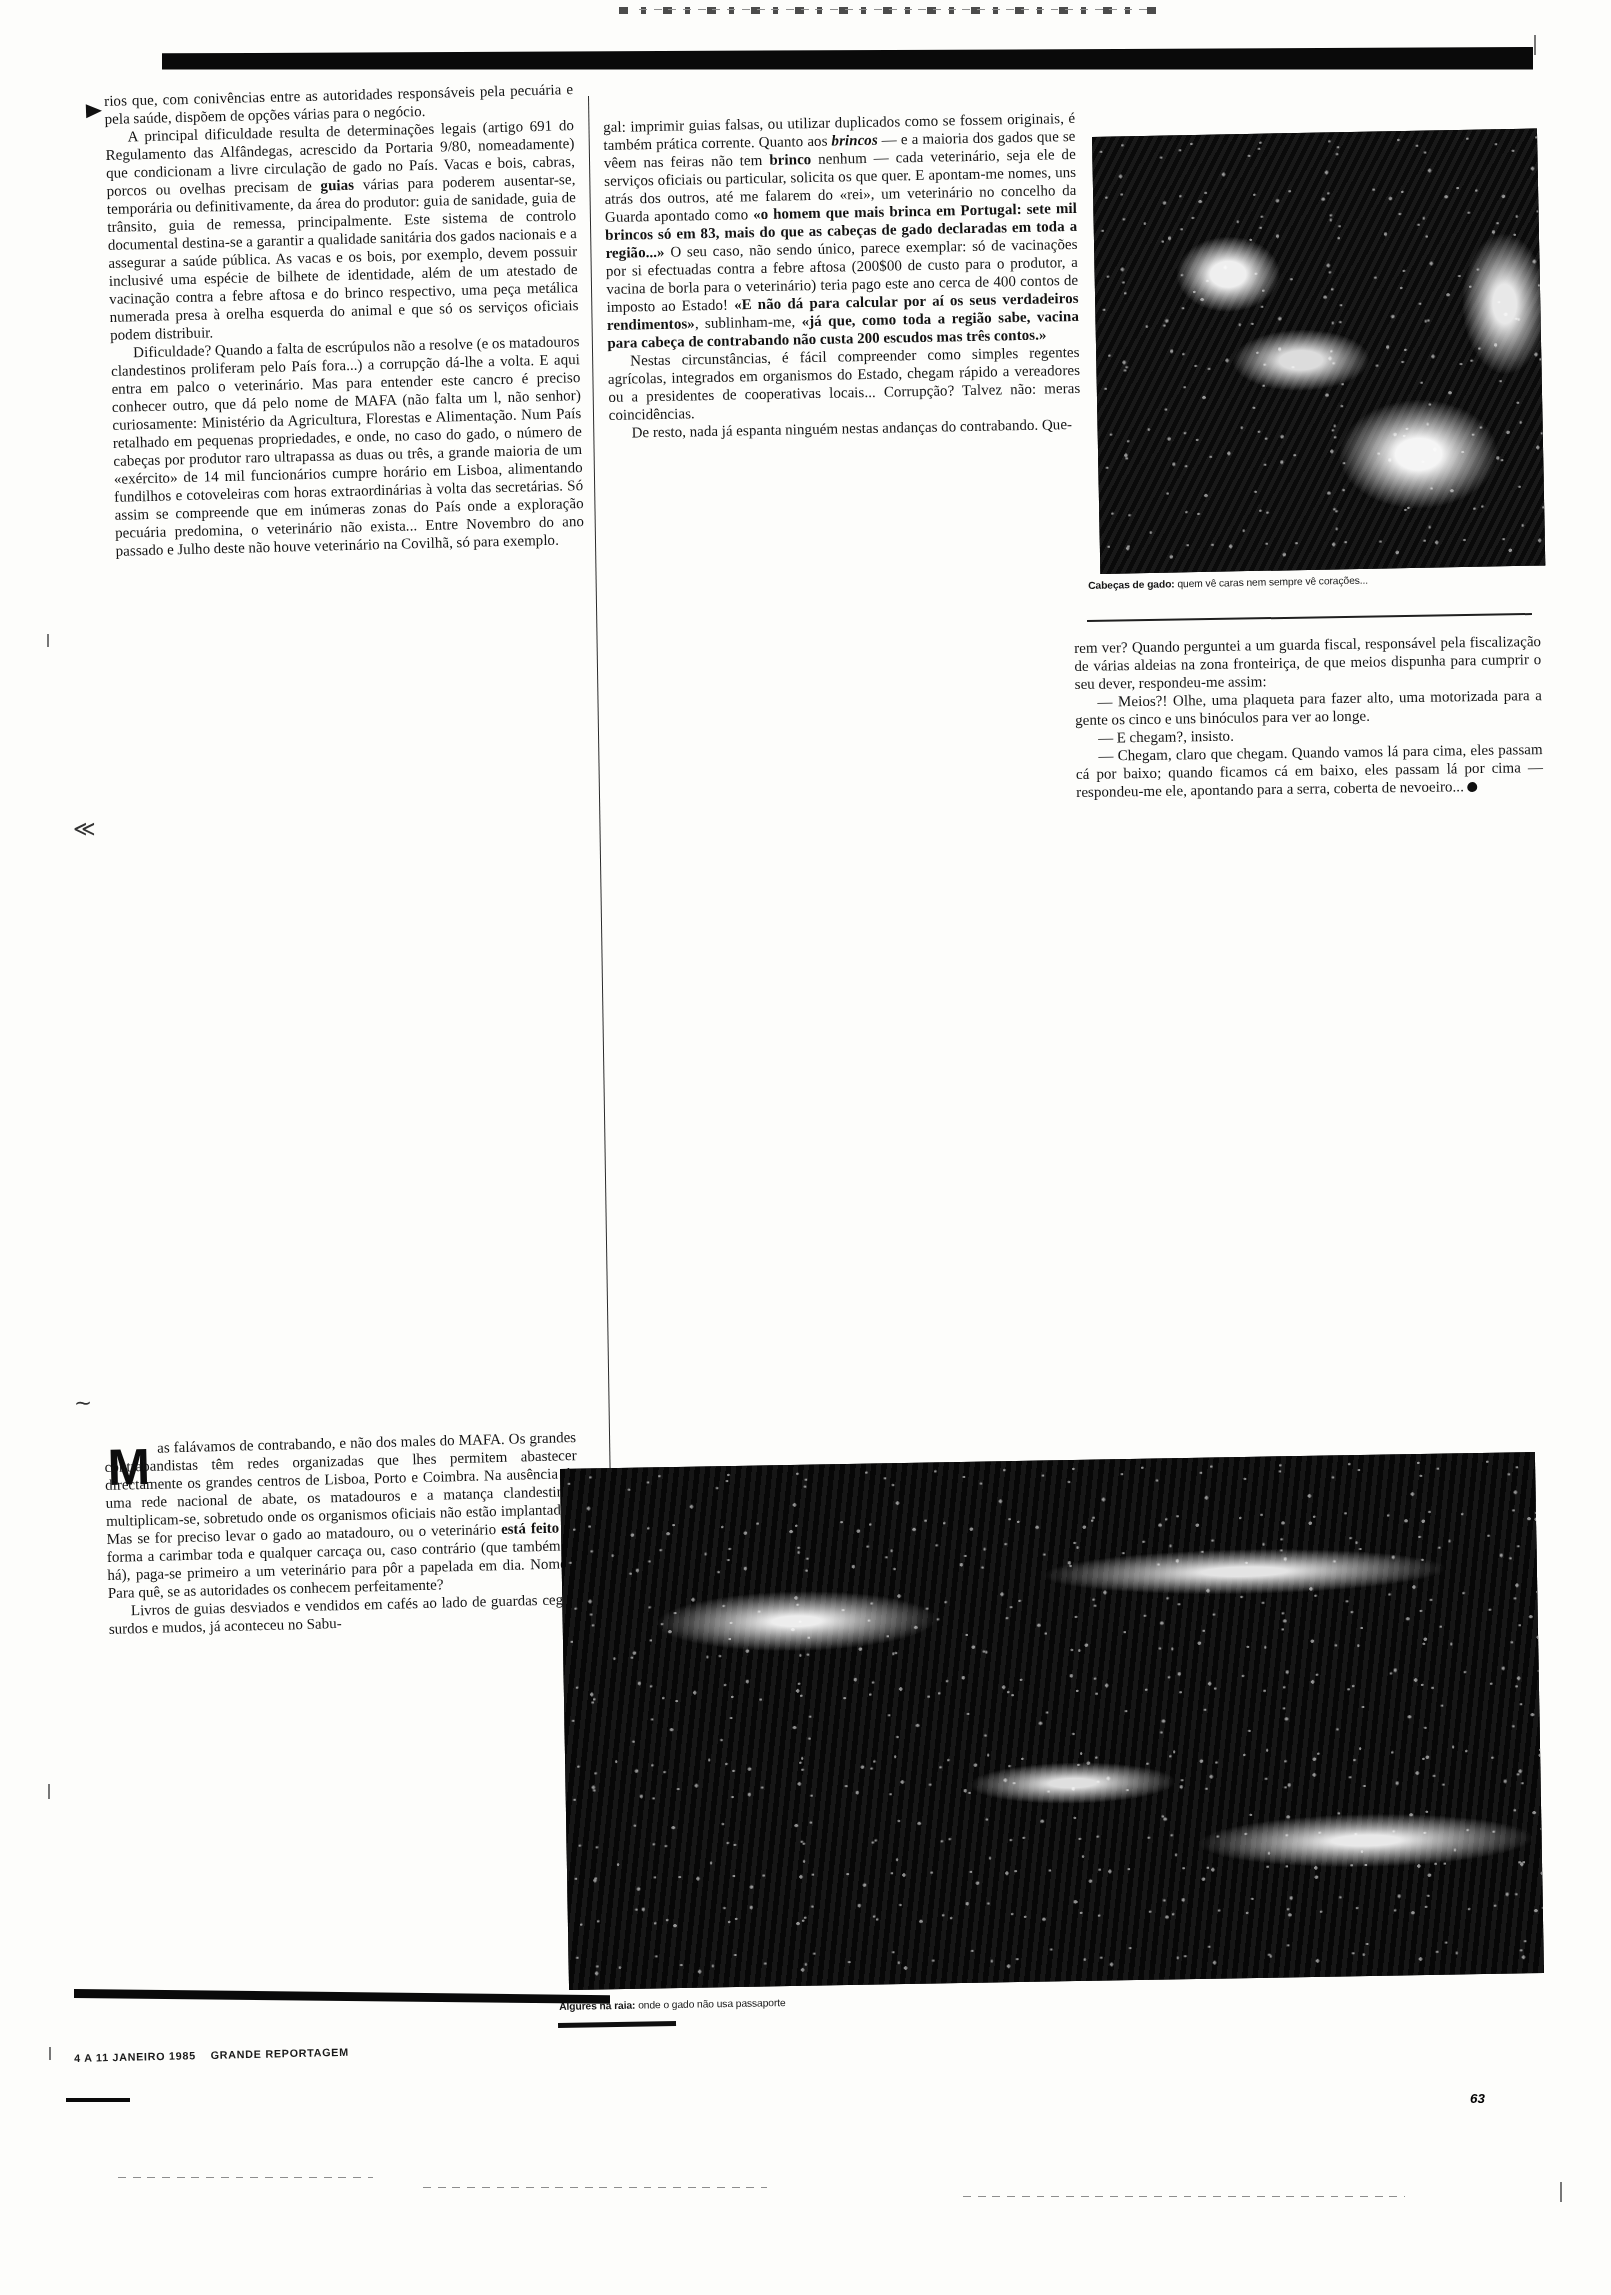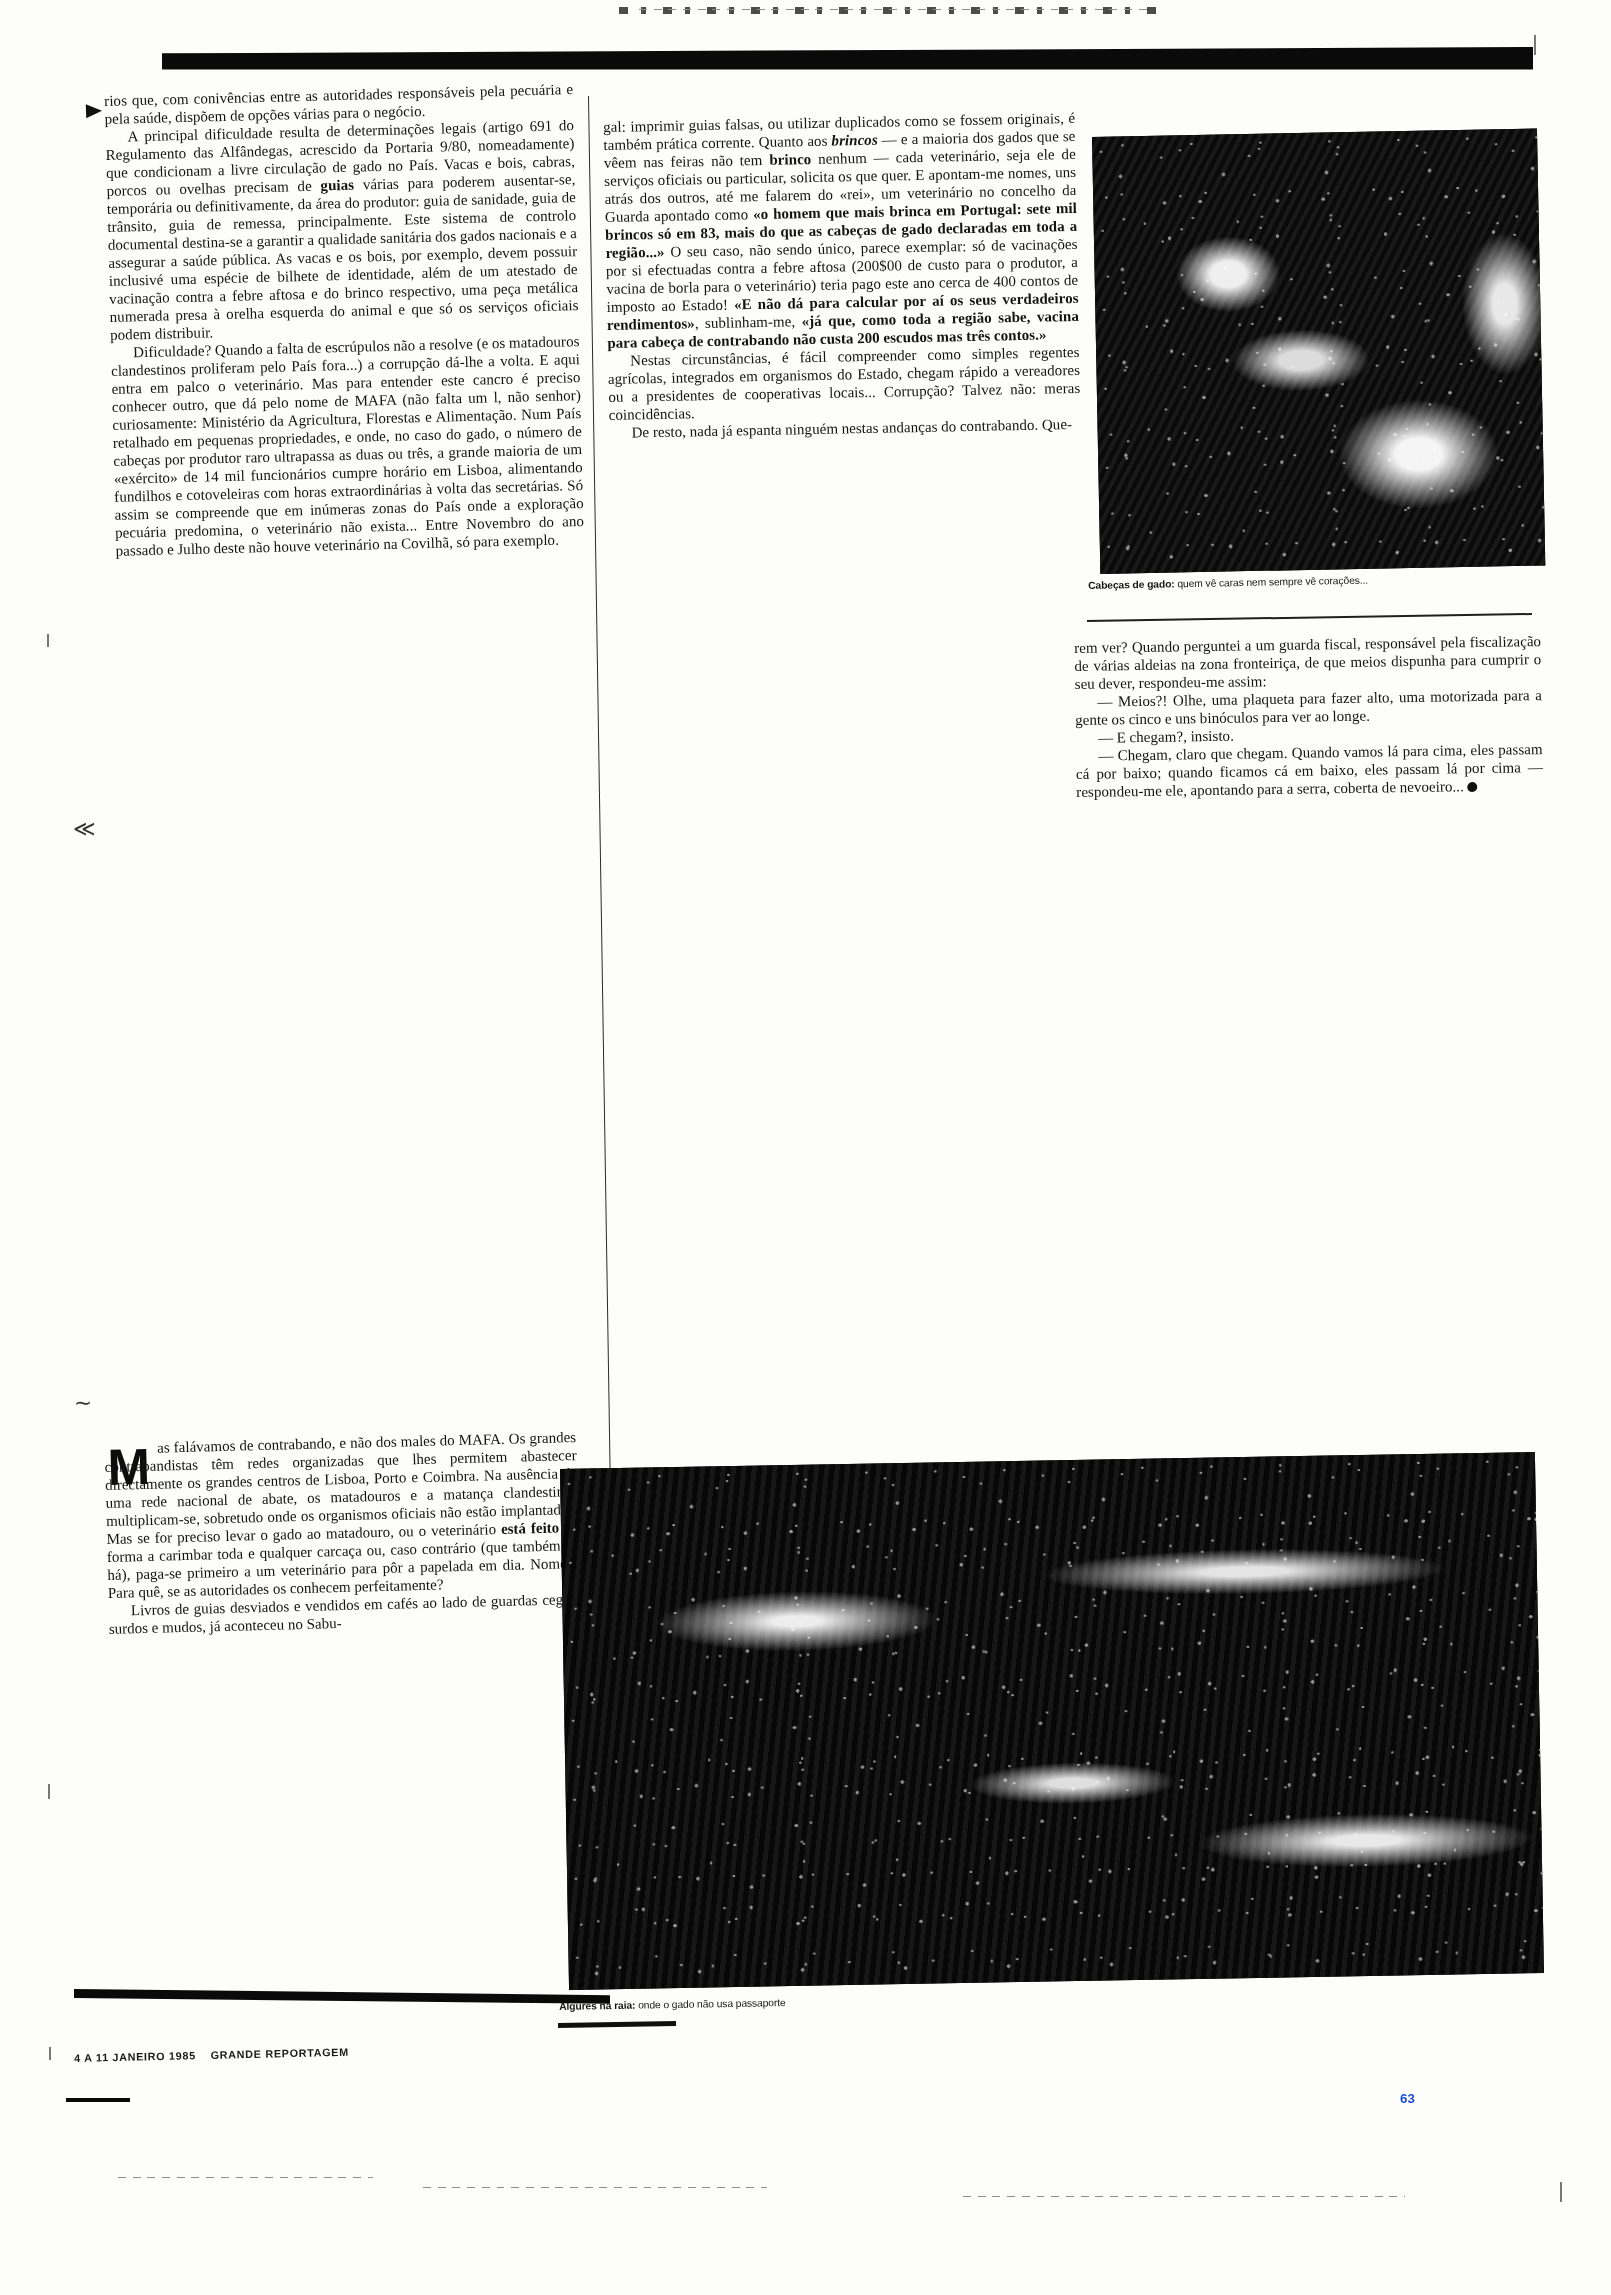--- a/index.html
+++ b/index.html
@@ -149,23 +149,23 @@
                  transform:rotate(-1deg); transform-origin:0 0; }
 
   .footer{
     position:absolute; left:74px; top:2052px;
     font-family:"Liberation Sans", sans-serif;
     font-weight:bold; font-size:10.8px; letter-spacing:0.7px; color:#1a1a1a;
     transform:rotate(-1.3deg); transform-origin:0 0;
     white-space:pre;
   }
   .pageno{
-    position:absolute; left:1400px; top:2091px;
-    font-family:"Liberation Sans", sans-serif;
-    font-weight:bold; font-size:13.3px; color:#1d4ed8;
+    position:absolute; left:1470px; top:2091px;
+    font-family:"Liberation Sans", sans-serif;
+    font-weight:bold; font-size:13.3px; color:#000000;font-style:italic;
   }
   .edge-tick{ position:absolute; background:#777; }
   .dashline{
     position:absolute; height:1px;
     background:repeating-linear-gradient(90deg,#8d8d8d 0 7.9px,transparent 7.9px 14.7px);
   }
   .endmark{
     display:inline-block; width:10.3px; height:10.3px; border-radius:50%;
     background:#111; vertical-align:-1px; margin-left:2.9px;
   }

